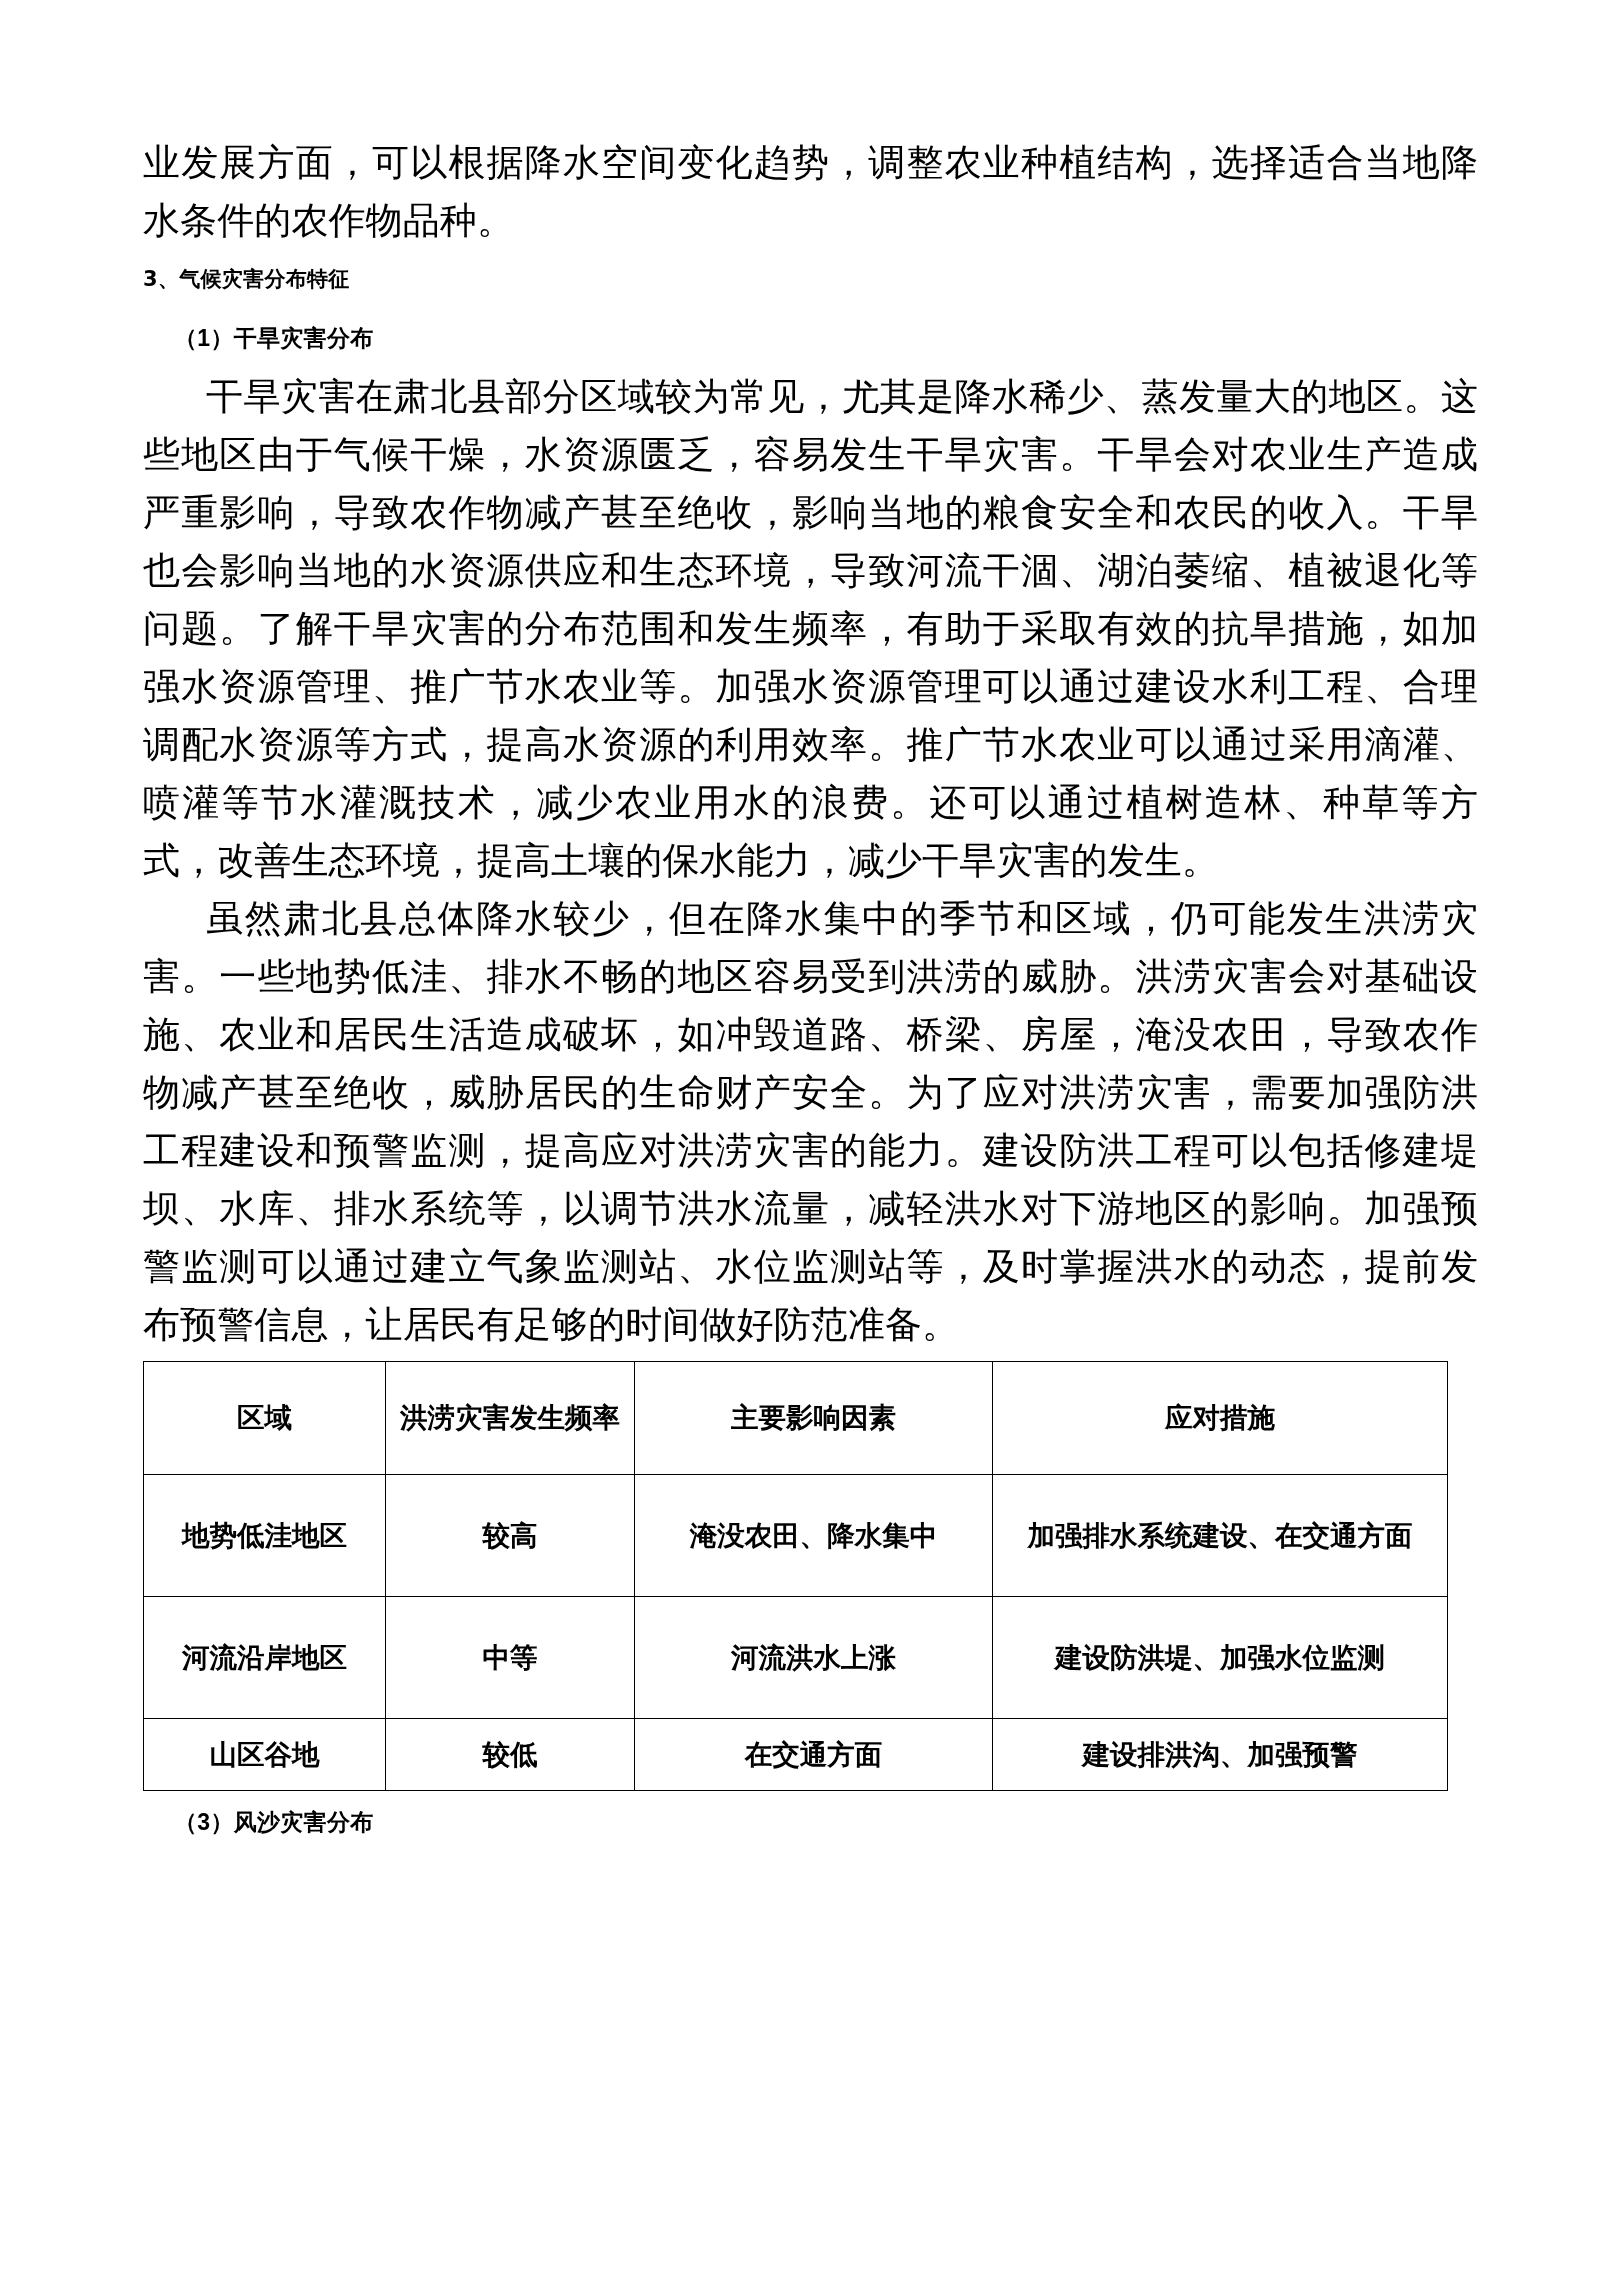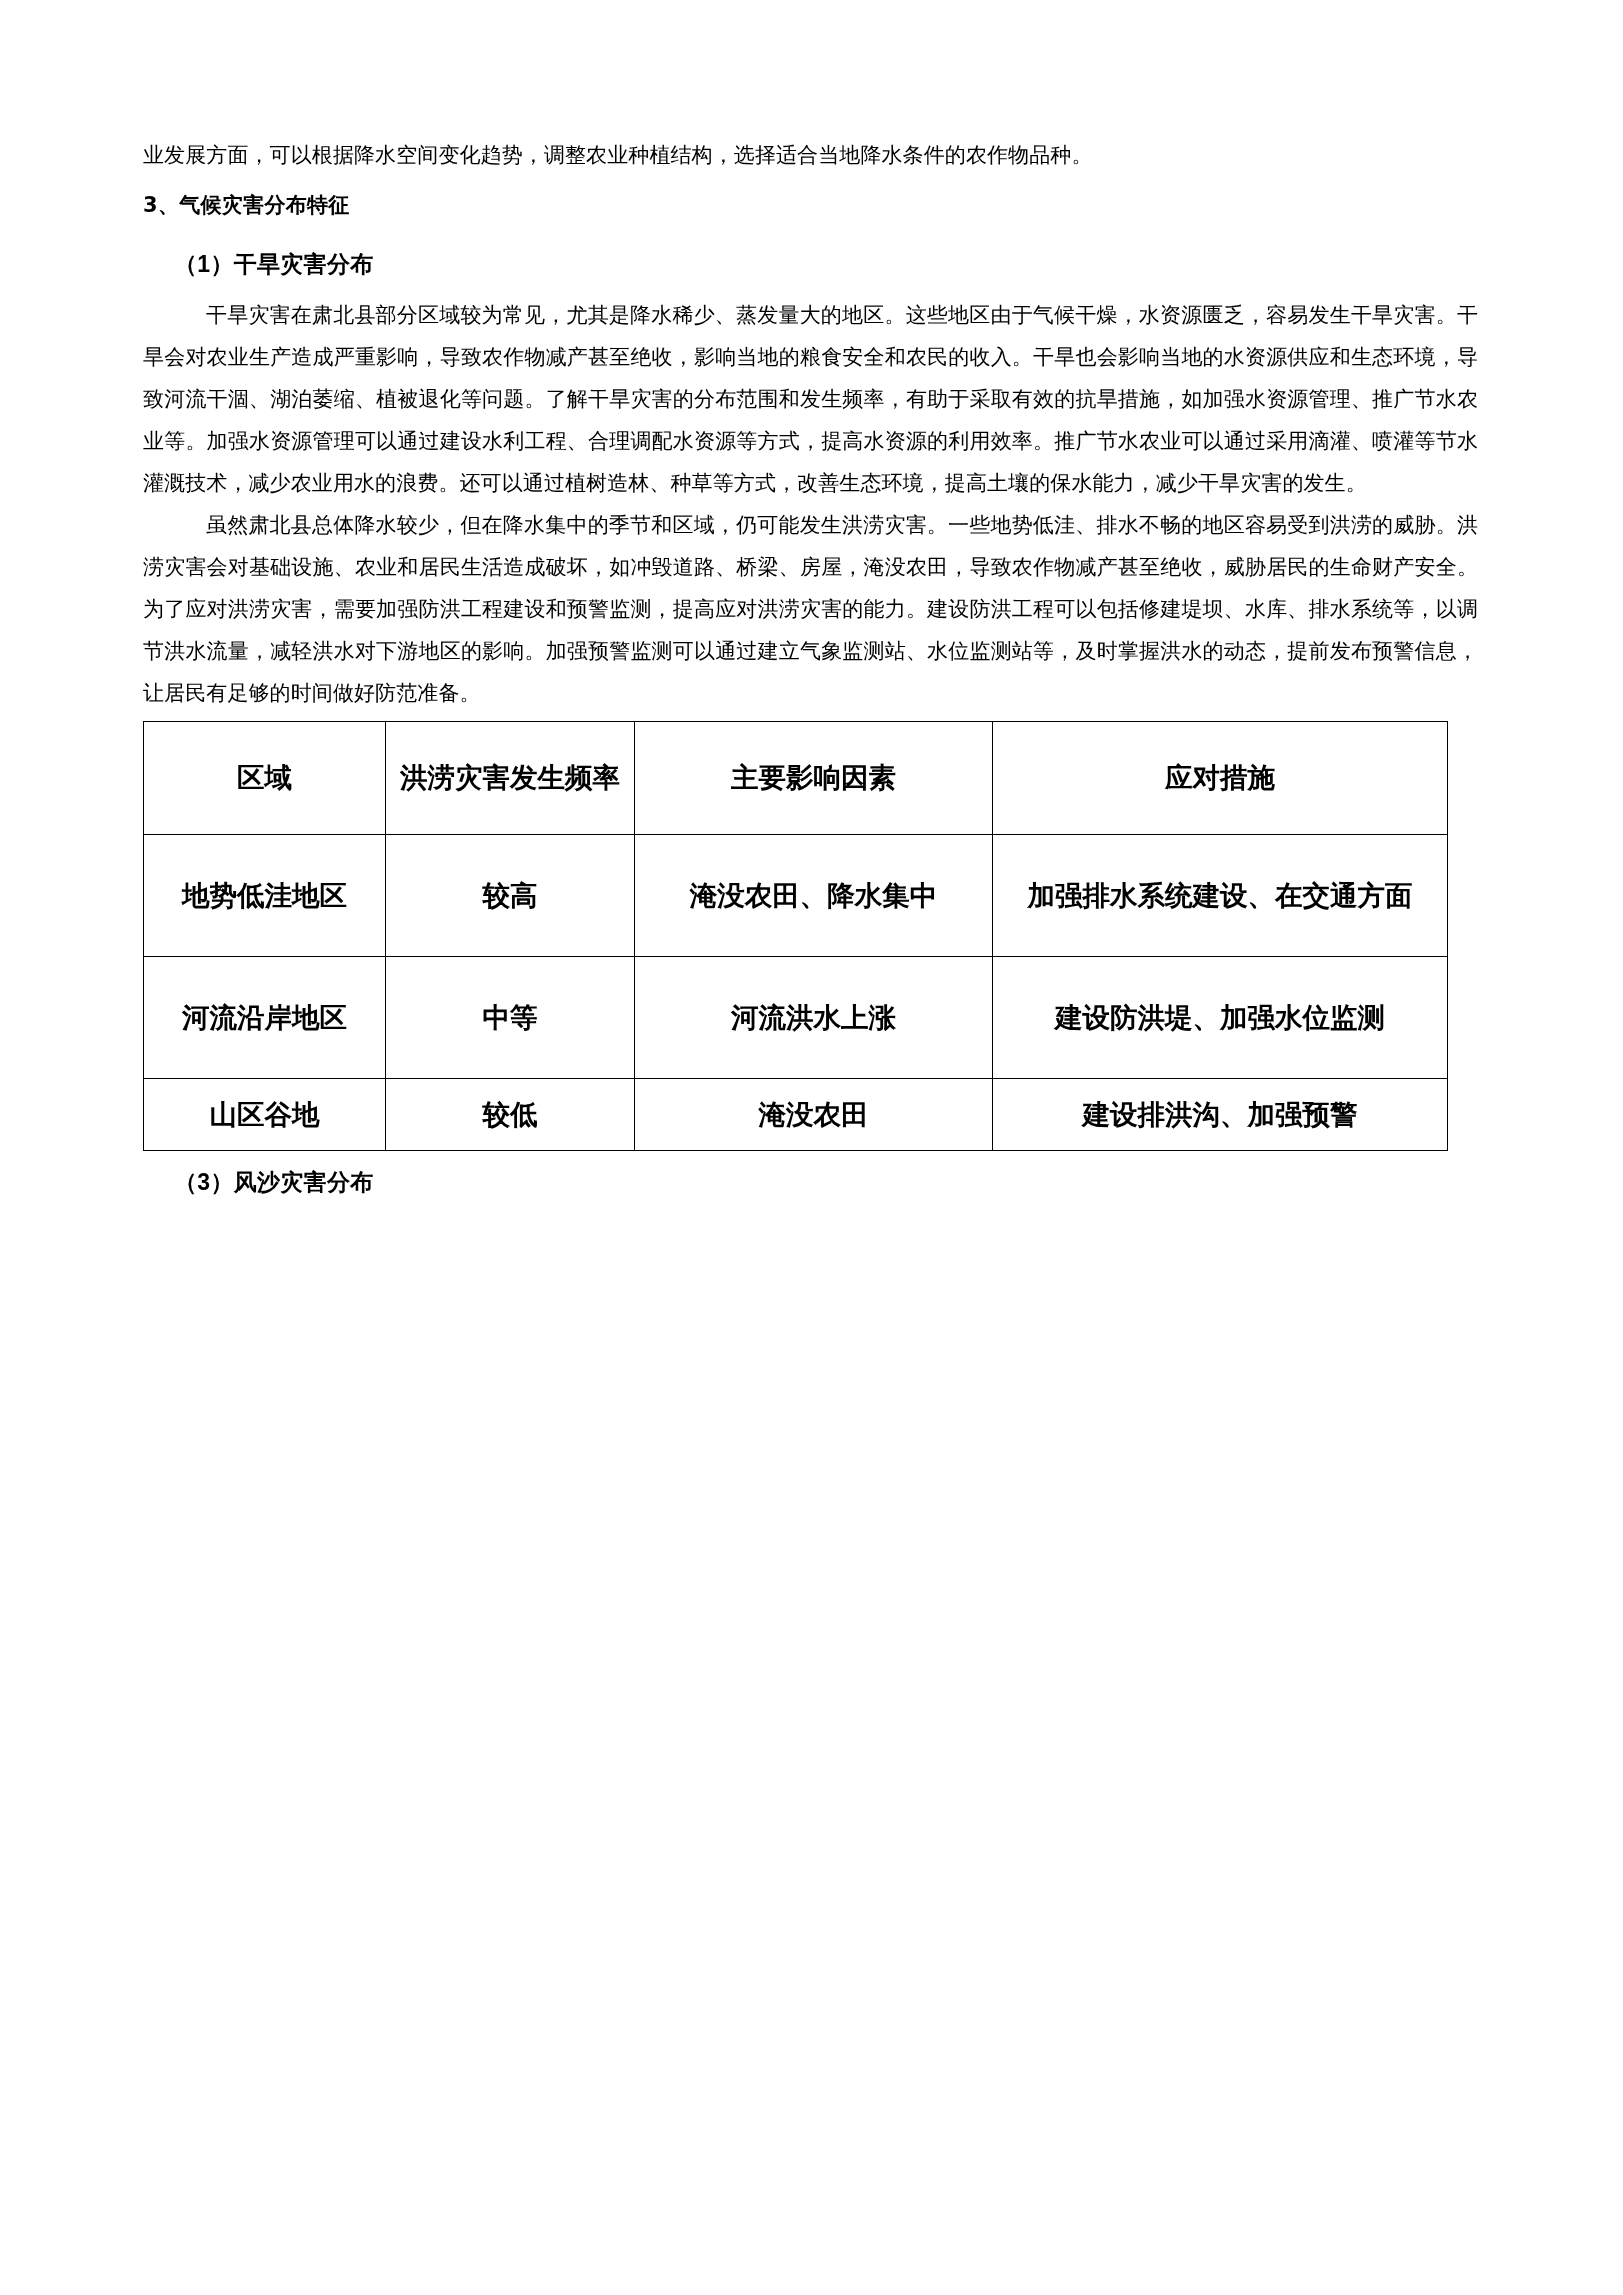--- a/index.html
+++ b/index.html
@@ -18,22 +18,22 @@
     background: #ffffff;
     box-sizing: border-box;
     padding: 134px 147px 0 143px;
     overflow: hidden;
   }
   .doc-body {
     width: 1335px;
   }
   p.para {
     margin: 0 0 0 0;
-    font-size: 21px;
-    line-height: 42px;
+    font-size: 37px;
+    line-height: 58px;
     text-align: justify;
     text-justify: inter-ideograph;
     letter-spacing: 0.1px;
     font-family: "DejaVu Serif", "Liberation Serif", serif;
   }
   p.para-indent {
     text-indent: 63px;
   }
   h2.heading-num {
     margin: 0;
@@ -110,21 +110,21 @@
         </tr>
         <tr class="row-tall">
           <td class="col-1">河流沿岸地区</td>
           <td class="col-2">中等</td>
           <td class="col-3">河流洪水上涨</td>
           <td class="col-4">建设防洪堤、加强水位监测</td>
         </tr>
         <tr class="row-short">
           <td class="col-1">山区谷地</td>
           <td class="col-2">较低</td>
-          <td class="col-3">淹没农田</td>
+          <td class="col-3">在交通方面</td>
           <td class="col-4">建设排洪沟、加强预警</td>
         </tr>
       </tbody>
     </table>
 
     <h3 class="heading-sub">（3）风沙灾害分布</h3>
 
 
   </div>
 </div>

